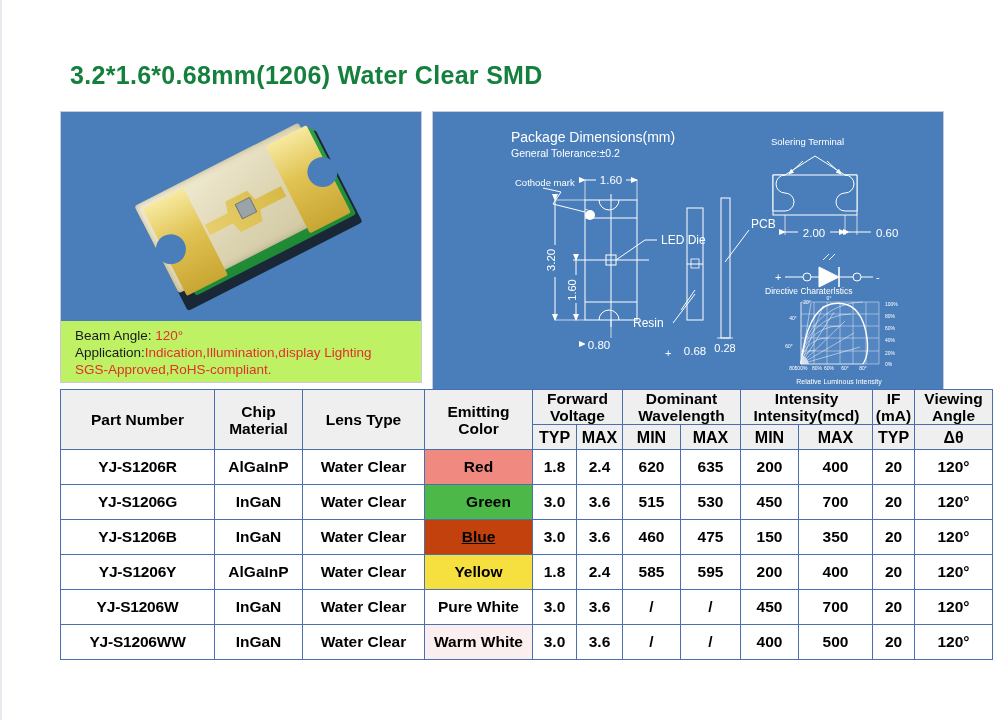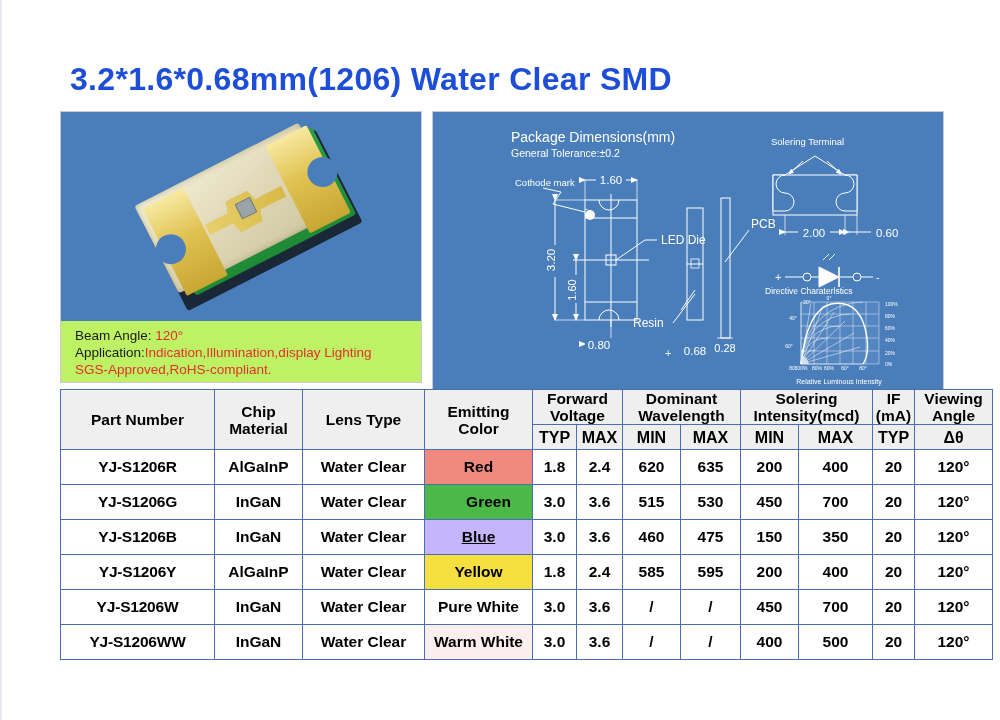--- a/index.html
+++ b/index.html
@@ -23,23 +23,23 @@
     background: #ffffff;
     border-left: 2px solid #e9e9ef;
     box-sizing: border-box;
   }
 
   
   #title {
     position: absolute;
     left: 68px;
     top: 61px;
-    font-size: 32px;
+    font-size: 25px;
     font-weight: bold;
-    color: #1d4ed8;
+    color: #15803d;
     letter-spacing: 0.3px;
     white-space: nowrap;
   }
 
   
   .panel {
     position: absolute;
     box-sizing: border-box;
     border: 1px solid #cdc8d8;
     background: #4a7ebb;
@@ -430,21 +430,21 @@
         </th>
         <th colspan="2">
           <span>Forward</span><br>
           <span>Voltage</span>
         </th>
         <th colspan="2">
           <span>Dominant</span><br>
           <span>Wavelength</span>
         </th>
         <th colspan="2">
-          <span>Solering</span><br>
+          <span>Intensity</span><br>
           <span>Intensity(mcd)</span>
         </th>
         <th>
           <span>IF</span><br>
           <span>(mA)</span>
         </th>
         <th>
           <span>Viewing</span><br>
           <span>Angle</span>
         </th>
@@ -486,21 +486,21 @@
           <td>530</td>
           <td>450</td>
           <td>700</td>
           <td>20</td>
           <td>120°</td>
         </tr>
         <tr>
           <td class="part">YJ-S1206B</td>
           <td class="chip">InGaN</td>
           <td class="lens">Water Clear</td>
-          <td class="emit" style="background: #c4b5fd; text-decoration: underline;">Blue</td>
+          <td class="emit" style="background: #c2410c; text-decoration: underline;">Blue</td>
           <td>3.0</td>
           <td>3.6</td>
           <td>460</td>
           <td>475</td>
           <td>150</td>
           <td>350</td>
           <td>20</td>
           <td>120°</td>
         </tr>
         <tr>

